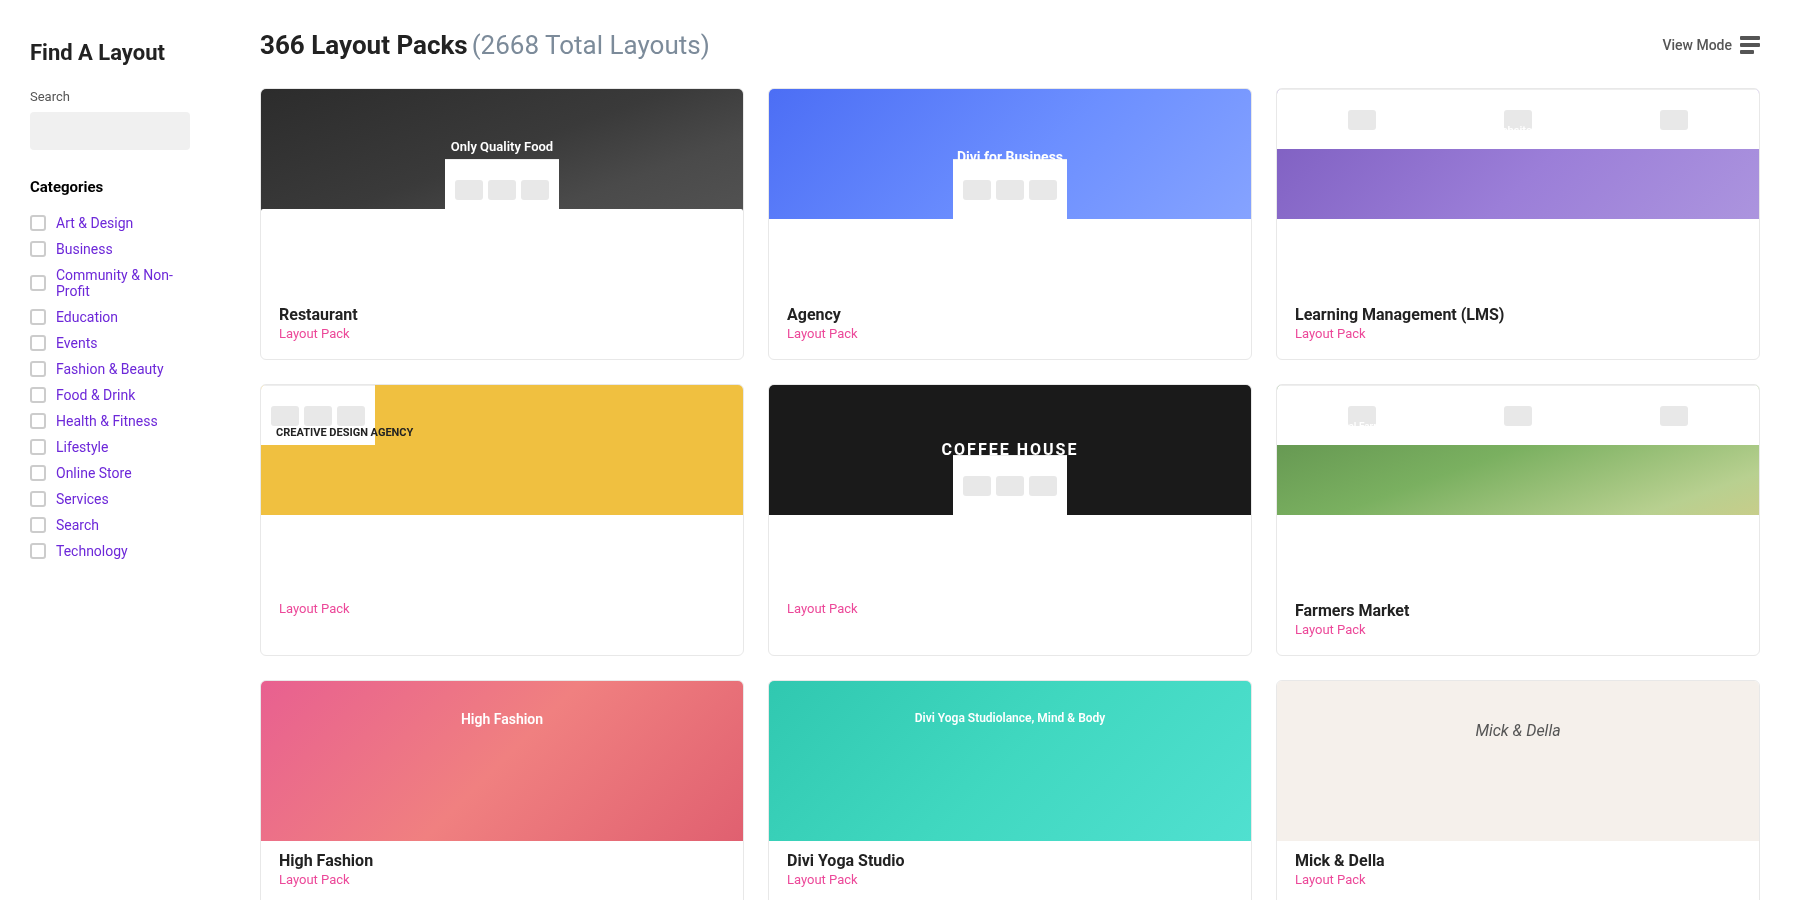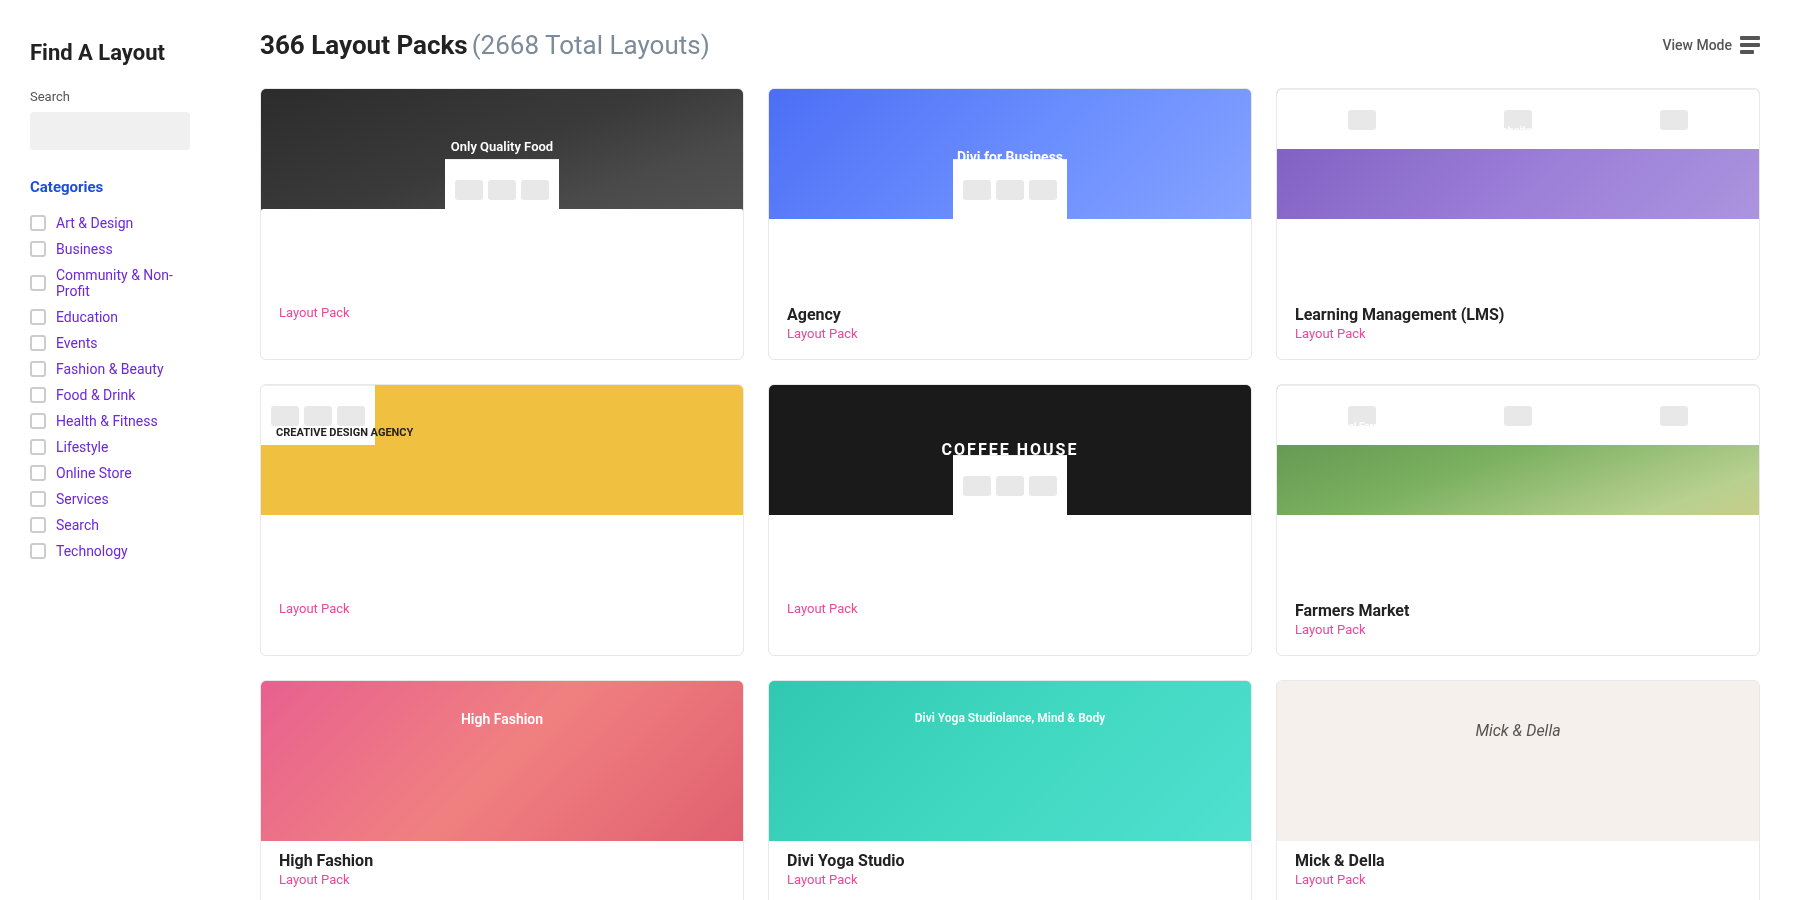--- a/index.html
+++ b/index.html
@@ -38,21 +38,21 @@
       border: none;
       border-radius: 4px;
       padding: 0 10px;
       font-size: 14px;
       outline: none;
       margin-bottom: 28px;
     }
     .categories-label {
       font-size: 15px;
       font-weight: 700;
-      color: #1d4ed8;
+      color: #000000;
       margin-bottom: 14px;
       display: block;
     }
     .category-item {
       display: flex;
       align-items: center;
       gap: 10px;
       padding: 5px 0;
       cursor: pointer;
     }
@@ -484,20 +484,21 @@
   <div class="grid" id="cards-grid">
       <div class="card">
         <div class="img-restaurant">
           <div class="card-bottom-row">
             <div class="thumb-dot"></div>
             <div class="thumb-dot"></div>
             <div class="thumb-dot"></div>
           </div>
         </div>
         <div class="card-info">
+          <div class="card-title">Restaurant</div>
           <div class="card-subtitle">Layout Pack</div>
         </div>
       </div>
       <div class="card">
         <div class="img-agency">
           <div class="card-bottom-row">
             <div class="thumb-dot"></div>
             <div class="thumb-dot"></div>
             <div class="thumb-dot"></div>
           </div>

